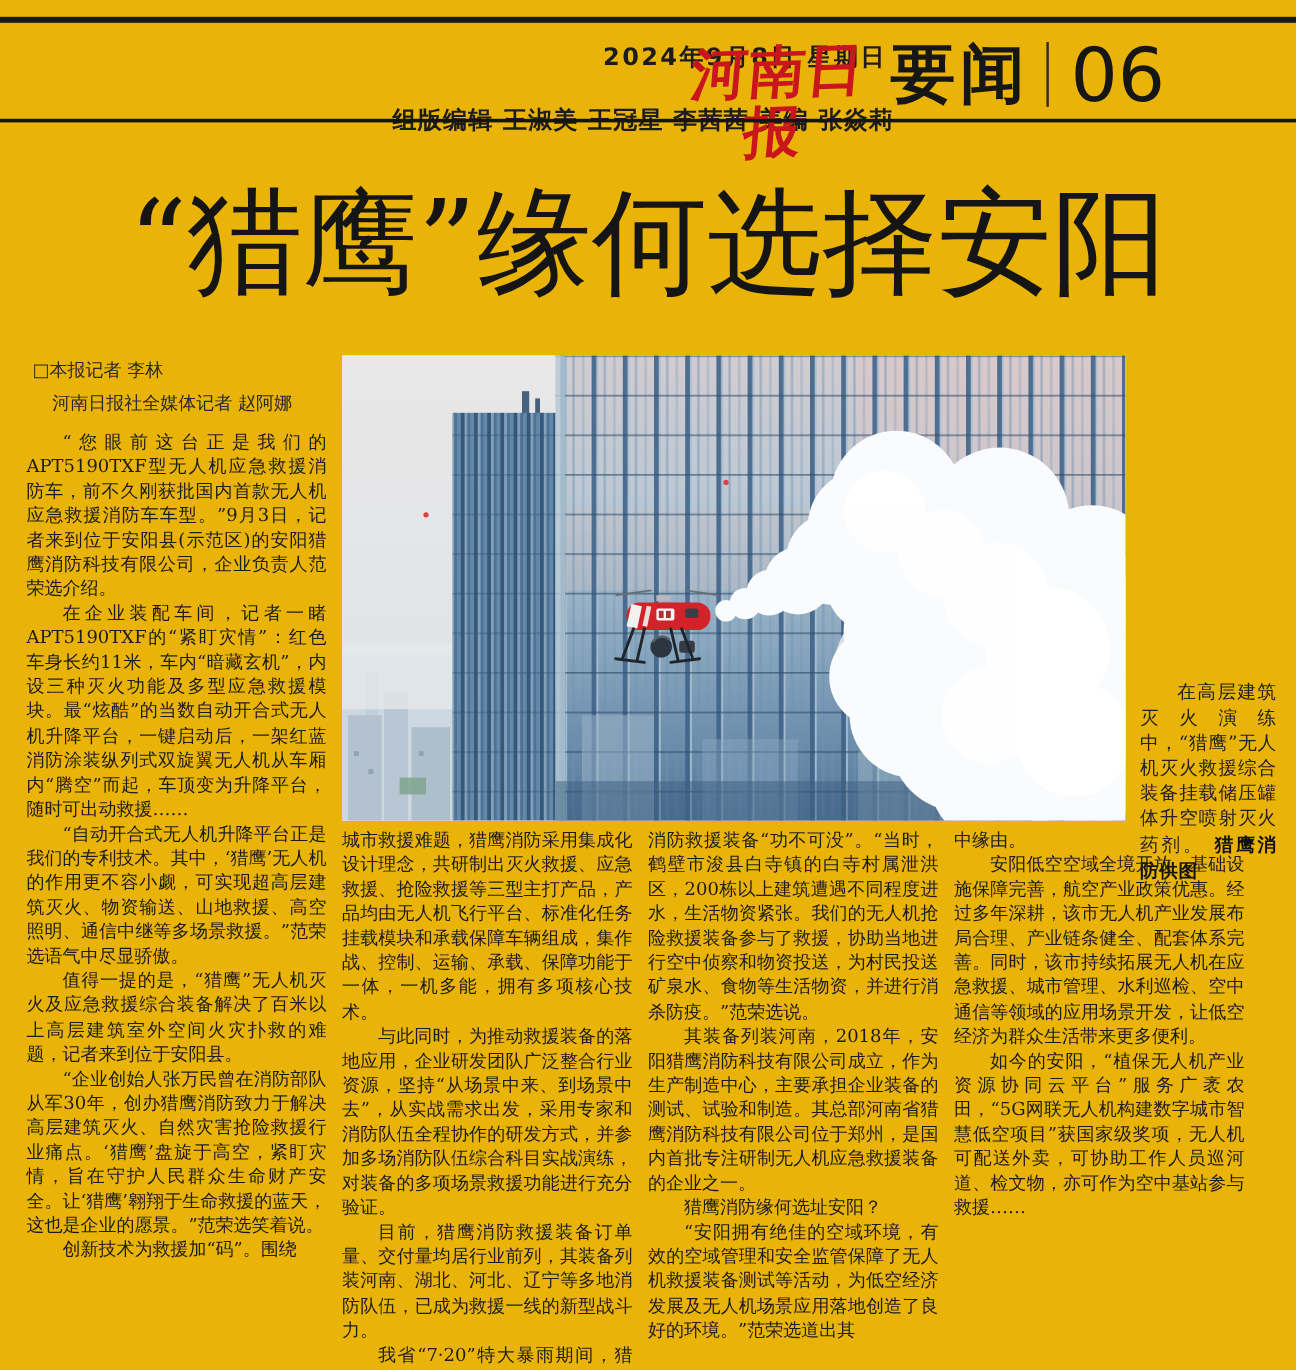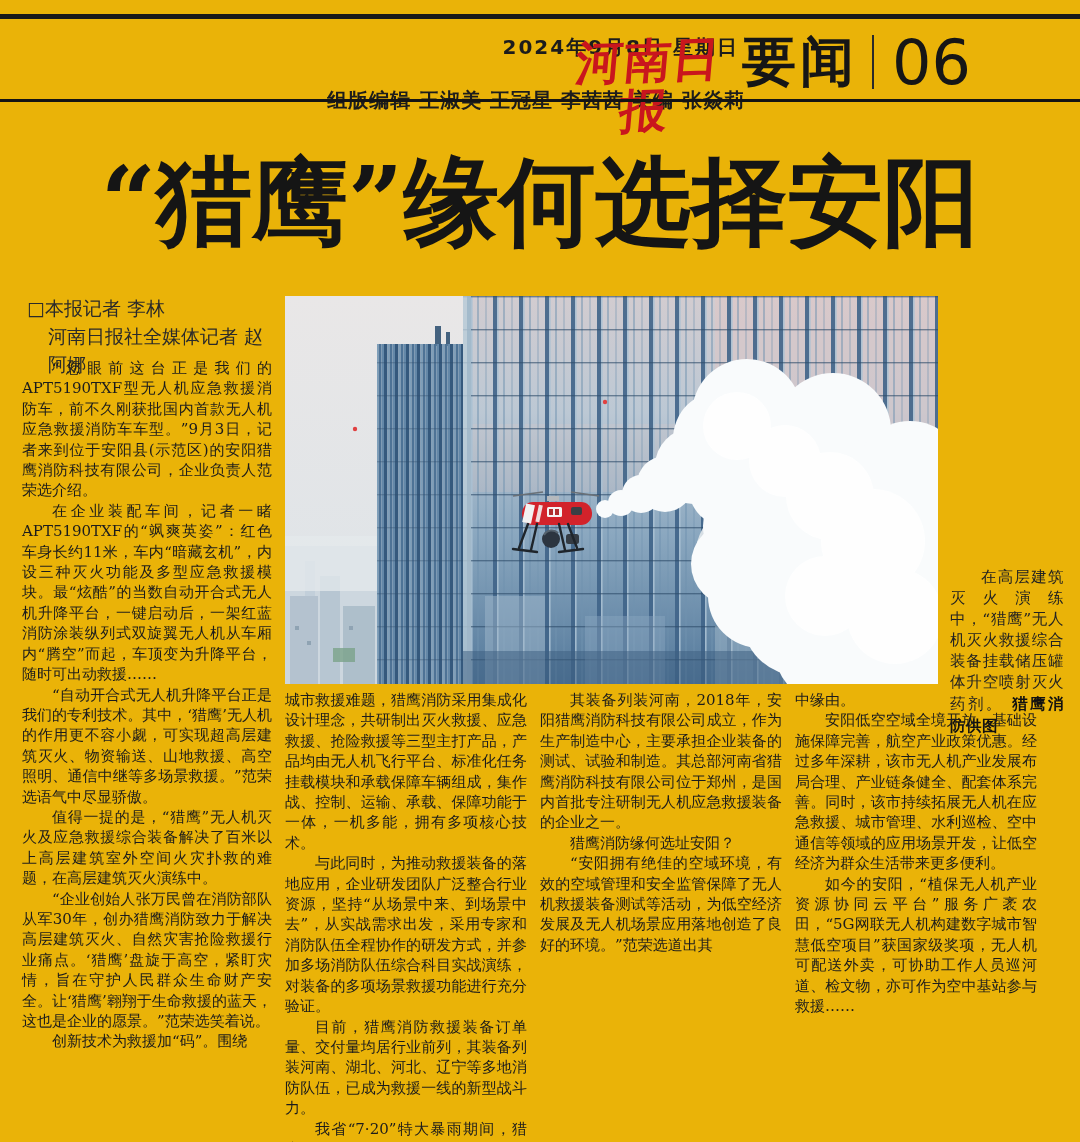--- a/index.html
+++ b/index.html
@@ -16,24 +16,24 @@
   .masthead{position:absolute;top:36px;left:556px;width:180px;text-align:center;
             color:#c9161d;font-weight:900;font-size:47px;line-height:50px;letter-spacing:1px;
             transform:skewX(-7deg) rotate(-2deg);font-family:"DejaVu Serif", serif;}
   .section{position:absolute;top:30px;left:742px;height:64px;display:flex;align-items:center;
            font-family:"DejaVu Sans", sans-serif;color:#161616;}
   .section-label{font-size:54px;font-weight:700;letter-spacing:4px;text-align:right;}
   .section-divider{display:inline-block;width:2px;height:54px;background:#2a2a2a;margin:0 18px 0 14px;}
   .page-number{font-size:62px;font-weight:400;letter-spacing:0;}
 
   .headline{position:absolute;top:132px;left:0;width:1080px;margin:0;text-align:center;
-            font-size:96px;line-height:140px;font-weight:700;color:#151515;letter-spacing:0;
+            font-size:96px;line-height:140px;font-weight:400;color:#151515;letter-spacing:0;
             font-family:"DejaVu Serif", serif;}
 
-  .byline{position:absolute;top:294px;left:27px;width:250px;font-size:19px;line-height:28px;
+  .byline{position:absolute;top:294px;left:27px;width:250px;font-size:15px;line-height:28px;
           color:#2a2a2a;font-family:"DejaVu Sans", sans-serif;}
   .byline-2{padding-left:1.1em;}
 
   .photo{position:absolute;top:296px;left:285px;width:653px;height:388px;overflow:hidden;background:#dfe5e9;}
   .photo svg{display:block;}
 
   .caption{position:absolute;top:523px;left:950px;width:114px;font-size:15.5px;line-height:21px;
            text-align:justify;text-indent:2em;color:#222;letter-spacing:0.5px;margin-top:44px;}
   .caption .credit{font-weight:700;margin-left:0.55em;color:#111;}
 
@@ -205,33 +205,34 @@
           <circle cx="610" cy="320" r="48"></circle>
         </g>
       </g>
     </svg>
   </div>
 
   <div class="caption"><span>在高层建筑灭火演练中，“猎鹰”无人机灭火救援综合装备挂载储压罐体升空喷射灭火药剂。</span><span class="credit">猎鹰消防供图</span></div>
 
   <div class="col col1">
       <p class="indent">“您眼前这台正是我们的APT5190TXF型无人机应急救援消防车，前不久刚获批国内首款无人机应急救援消防车车型。”9月3日，记者来到位于安阳县(示范区)的安阳猎鹰消防科技有限公司，企业负责人范荣选介绍。</p>
-      <p class="indent">在企业装配车间，记者一睹APT5190TXF的“飒爽英姿”：红色车身长约11米，车内“暗藏玄机”，内设三种灭火功能及多型应急救援模块。最“炫酷”的当数自动开合式无人机升降平台，一键启动后，一架红蓝消防涂装纵列式双旋翼无人机从车厢内“腾空”而起，车顶变为升降平台，随时可出动救援……</p>
+      <p class="indent">在企业装配车间，记者一睹APT5190TXF的“紧盯灾情”：红色车身长约11米，车内“暗藏玄机”，内设三种灭火功能及多型应急救援模块。最“炫酷”的当数自动开合式无人机升降平台，一键启动后，一架红蓝消防涂装纵列式双旋翼无人机从车厢内“腾空”而起，车顶变为升降平台，随时可出动救援……</p>
       <p class="indent">“自动开合式无人机升降平台正是我们的专利技术。其中，‘猎鹰’无人机的作用更不容小觑，可实现超高层建筑灭火、物资输送、山地救援、高空照明、通信中继等多场景救援。”范荣选语气中尽显骄傲。</p>
-      <p class="indent">值得一提的是，“猎鹰”无人机灭火及应急救援综合装备解决了百米以上高层建筑室外空间火灾扑救的难题，在高层建筑灭火演练中。</p>
+      <p class="indent">值得一提的是，“猎鹰”无人机灭火及应急救援综合装备解决了百米以上高层建筑室外空间火灾扑救的难题，记者来到位于安阳县。</p>
       <p class="indent">“企业创始人张万民曾在消防部队从军30年，创办猎鹰消防致力于解决高层建筑灭火、自然灾害抢险救援行业痛点。‘猎鹰’盘旋于高空，紧盯灾情，旨在守护人民群众生命财产安全。让‘猎鹰’翱翔于生命救援的蓝天，这也是企业的愿景。”范荣选笑着说。</p>
       <p class="indent">创新技术为救援加“码”。围绕</p>
     </div>
   <div class="col col2">
       <p class="">城市救援难题，猎鹰消防采用集成化设计理念，共研制出灭火救援、应急救援、抢险救援等三型主打产品，产品均由无人机飞行平台、标准化任务挂载模块和承载保障车辆组成，集作战、控制、运输、承载、保障功能于一体，一机多能，拥有多项核心技术。</p>
       <p class="indent">与此同时，为推动救援装备的落地应用，企业研发团队广泛整合行业资源，坚持“从场景中来、到场景中去”，从实战需求出发，采用专家和消防队伍全程协作的研发方式，并参加多场消防队伍综合科目实战演练，对装备的多项场景救援功能进行充分验证。</p>
       <p class="indent">目前，猎鹰消防救援装备订单量、交付量均居行业前列，其装备列装河南、湖北、河北、辽宁等多地消防队伍，已成为救援一线的新型战斗力。</p>
       <p class="indent">我省“7·20”特大暴雨期间，猎鹰</p>
     </div>
   <div class="col col3">
+      <p class="">消防救援装备“功不可没”。“当时，鹤壁市浚县白寺镇的白寺村属泄洪区，200栋以上建筑遭遇不同程度进水，生活物资紧张。我们的无人机抢险救援装备参与了救援，协助当地进行空中侦察和物资投送，为村民投送矿泉水、食物等生活物资，并进行消杀防疫。”范荣选说。</p>
       <p class="indent">其装备列装河南，2018年，安阳猎鹰消防科技有限公司成立，作为生产制造中心，主要承担企业装备的测试、试验和制造。其总部河南省猎鹰消防科技有限公司位于郑州，是国内首批专注研制无人机应急救援装备的企业之一。</p>
       <p class="indent">猎鹰消防缘何选址安阳？</p>
       <p class="indent">“安阳拥有绝佳的空域环境，有效的空域管理和安全监管保障了无人机救援装备测试等活动，为低空经济发展及无人机场景应用落地创造了良好的环境。”范荣选道出其</p>
     </div>
   <div class="col col4">
       <p class="">中缘由。</p>
       <p class="indent">安阳低空空域全境开放，基础设施保障完善，航空产业政策优惠。经过多年深耕，该市无人机产业发展布局合理、产业链条健全、配套体系完善。同时，该市持续拓展无人机在应急救援、城市管理、水利巡检、空中通信等领域的应用场景开发，让低空经济为群众生活带来更多便利。</p>
       <p class="indent">如今的安阳，“植保无人机产业资源协同云平台”服务广袤农田，“5G网联无人机构建数字城市智慧低空项目”获国家级奖项，无人机可配送外卖，可协助工作人员巡河道、检文物，亦可作为空中基站参与救援……</p>
     </div>
 

